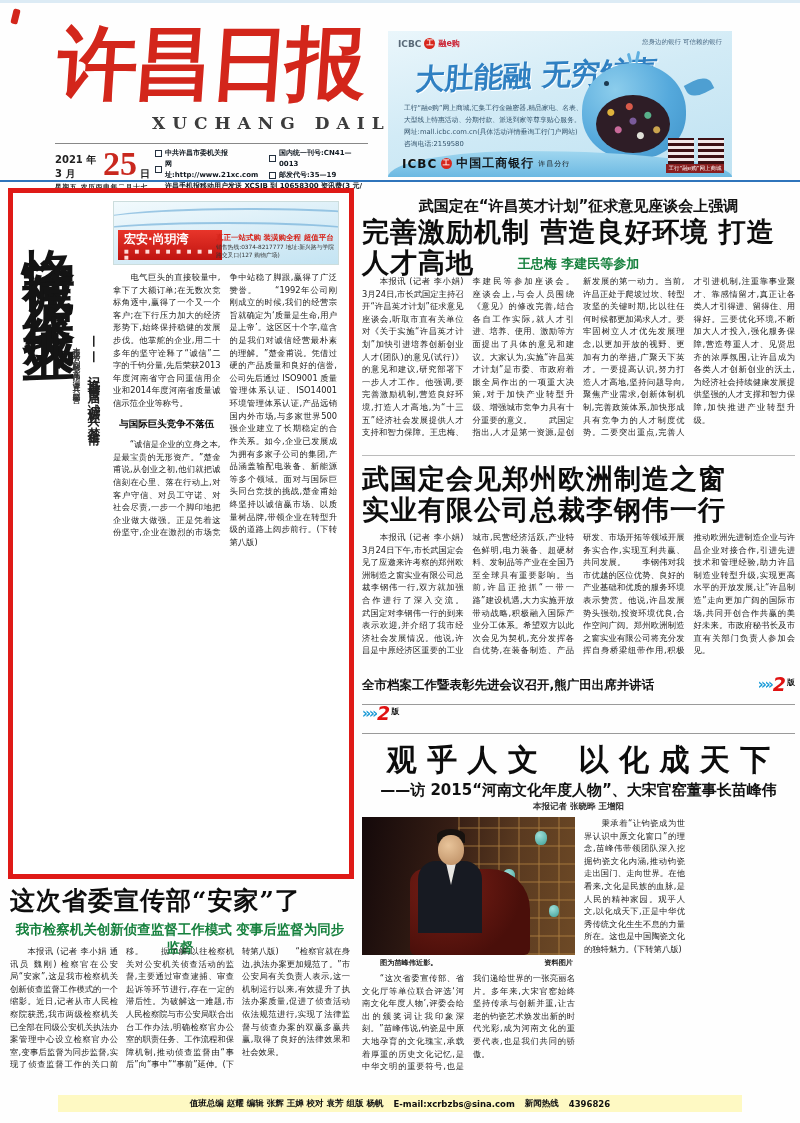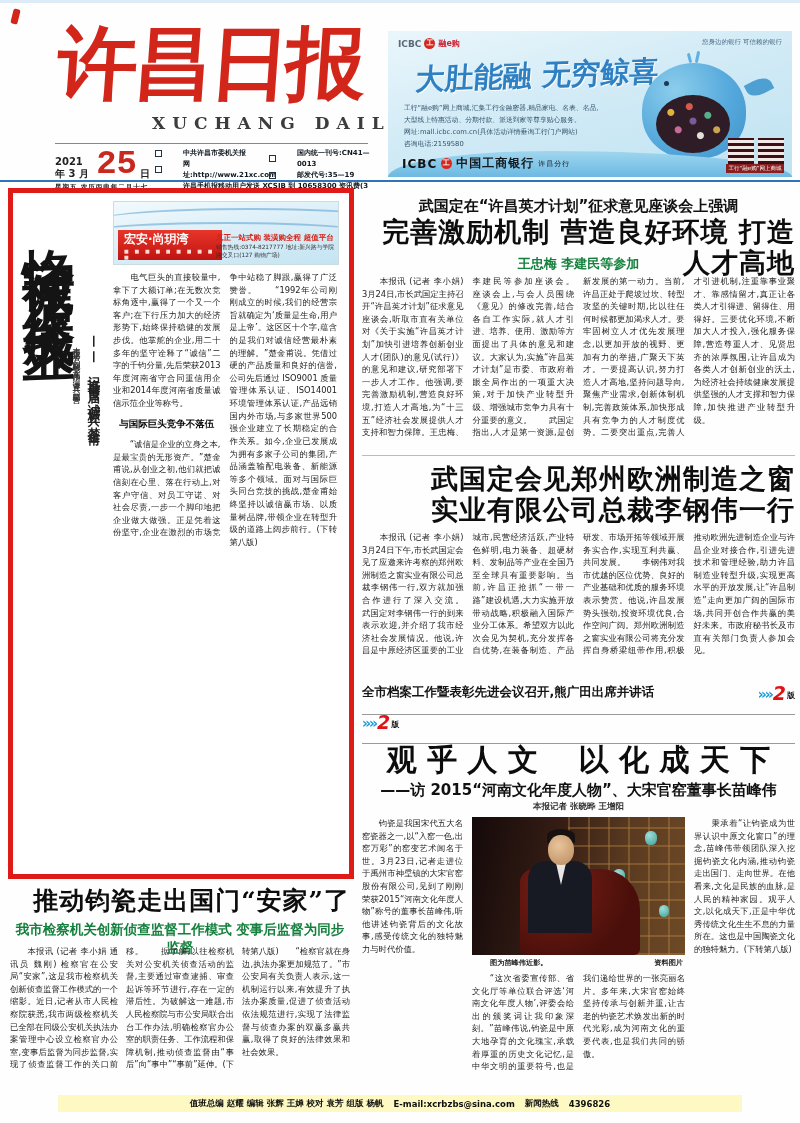--- a/index.html
+++ b/index.html
@@ -5,23 +5,23 @@
   html,body{margin:0;padding:0;background:#e7eef5;}
   .sheet{position:relative;width:800px;height:1123px;background:#fefefe;margin:0 auto;
          overflow:hidden;font-family:"DejaVu Sans",sans-serif;color:#1b1b1b;border-top:3px solid #dcebf5;border-bottom:6px solid #dcebf5;}
   .abs{position:absolute;}
   
   .mast-title{font-family:"DejaVu Serif",serif;font-weight:bold;color:#d3261b;font-size:80px;
               letter-spacing:-4px;transform:skewX(-4deg);line-height:1;white-space:nowrap;}
   .mast-en{font-family:"DejaVu Serif",serif;font-weight:bold;color:#3c3c3c;font-size:17px;letter-spacing:7px;}
   .mast-rule{border-top:1px solid #888;}
   .date-l1{font-size:10px;font-weight:bold;color:#222;}
-  .date-day{font-family:Liberation Mono, monospace;color:#c9281e;font-size:34px;font-weight:bold;line-height:1;}
+  .date-day{font-family:Liberation Serif, serif;color:#c9281e;font-size:34px;font-weight:bold;line-height:1;}
   .date-l2{font-size:6.5px;font-weight:bold;color:#222;letter-spacing:1px;}
-  .info-item{font-size:7px;font-weight:bold;color:#101820;display:flex;align-items:center;gap:21px;line-height:1.55;}
+  .info-item{font-size:7px;font-weight:bold;color:#101820;display:flex;align-items:center;gap:3px;line-height:1.55;}
   .sq{width:5px;height:5px;border:1px solid #23303f;display:inline-block;flex:0 0 auto;}
   
   .ad{background:linear-gradient(165deg,#eaf6fb 0%,#d2ebf6 45%,#bfe2f2 100%);overflow:hidden;}
   .ad-tag{font-size:6.5px;color:#4a6a85;}
   .ad-head{font-size:29px;font-weight:bold;color:#2f80c2;transform:skewX(-6deg) rotate(-2deg);
            text-shadow:1px 1px 0 #fff;white-space:nowrap;font-family:"DejaVu Serif",serif;}
   .ad-body{font-size:6.8px;color:#33536b;line-height:1.75;}
   .icbc-dot{width:11px;height:11px;border-radius:50%;background:#d7271d;color:#fff;font-size:7px;line-height:11px;
             text-align:center;display:inline-block;font-weight:bold;}
   .ad-foot{font-size:12px;font-weight:bold;color:#14181c;letter-spacing:1px;display:flex;align-items:center;gap:4px;}
@@ -59,26 +59,26 @@
   .banner-dots{font-size:5px;letter-spacing:2px;color:#ffd9d6;}
   .banner-r1{font-size:7.5px;font-weight:bold;color:#d6251c;}
   .banner-r2{font-size:5.8px;color:#333;line-height:1.5;}
   
   .cols{column-gap:9px;font-size:8.3px;line-height:1.52;text-align:justify;color:#1d1d1d;overflow:hidden;}
   .c2{column-count:2}.c3{column-count:3}.c4{column-count:4}
   .colblock{font-size:8.3px;line-height:1.52;text-align:justify;color:#1d1d1d;overflow:hidden;}
   .boxsubhead{font-weight:bold;text-align:center;font-size:9.5px;margin:7px 0;break-inside:avoid;color:#000;}
   
   .kicker{font-size:15px;font-weight:bold;text-align:center;color:#111;}
-  .head-xl{font-family:"DejaVu Serif",serif;font-size:27px;font-weight:bold;text-align:right;color:#0d0d0d;letter-spacing:1px;line-height:1.15;}
+  .head-xl{font-family:"DejaVu Serif",serif;font-size:27px;font-weight:bold;text-align:left;color:#0d0d0d;letter-spacing:1px;line-height:1.15;}
   .deck{font-size:13px;font-weight:bold;text-align:center;color:#15803d;}
   .byline{font-size:8.5px;font-weight:bold;text-align:center;color:#333;}
   .grey-rule{border-top:1px solid #bbb;}
   
-  .teaser{display:flex;align-items:flex-end;border-bottom:1px solid #9a9a9a;padding-bottom:13px;}
+  .teaser{display:flex;align-items:flex-start;border-bottom:1px solid #9a9a9a;padding-bottom:3px;}
   .teaser-text{flex:1;font-size:12.5px;font-weight:bold;color:#141414;}
   .teaser-arrows{color:#1b9bd7;font-size:14px;font-weight:bold;letter-spacing:-2px;line-height:1;}
   .teaser-page{color:#e01212;font-size:19px;font-weight:bold;font-style:italic;line-height:.8;margin:0 1px;}
   .teaser-suffix{color:#111;font-size:8px;font-weight:bold;}
   
   .cult-head{font-family:"DejaVu Serif",serif;font-size:30px;font-weight:bold;text-align:center;color:#0c0c0c;line-height:1;}
   .cult-sub{font-size:15px;font-weight:bold;text-align:center;color:#111;}
   .photo{position:relative;width:100%;height:138px;overflow:hidden;
          background:linear-gradient(100deg,#14090a 0%,#351d14 38%,#5a3a20 68%,#6e4a26 100%);}
   .lattice{position:absolute;right:0;top:0;width:55%;height:100%;opacity:.8;background:
@@ -140,21 +140,21 @@
             <span>邮发代号:35—19</span>
           </div>
       </div>
     </div>
     <div class="info-item">
         <span class="sq"></span>
         <span>许昌手机报移动用户发送 XCSJB 到 10658300 资讯费(3 元/月)</span>
       </div>
   </div>
 
-  <div class="abs ad" style="left:388px;top:28px;width:404px;height:146px;">
+  <div class="abs ad" style="left:388px;top:28px;width:344px;height:146px;">
     <div class="abs" style="left:10px;top:7px;display:flex;align-items:center;gap:3px;">
       <span style="font-size:9px;font-weight:bold;color:#5a6a78;">ICBC</span>
       <span class="icbc-dot">工</span>
       <span style="font-size:8px;font-weight:bold;color:#c23;">融e购</span>
     </div>
     <div class="abs ad-tag" style="right:10px;top:7px;">您身边的银行  可信赖的银行</div>
     <div class="abs ad-head" style="left:28px;top:25px;">大肚能融 无穷鲸喜</div>
 
     <div class="abs ad-body" style="left:16px;top:72px;width:225px;">
       <div>工行“融e购”网上商城,汇集工行金融密器,精品家电、名表、名品,</div>
@@ -235,21 +235,20 @@
     <span class="teaser-arrows">»»</span>
     <span class="teaser-page">2</span>
     <span class="teaser-suffix">版</span>
   </div>
 
   <div class="abs cult-head" style="left:362px;top:742px;width:433px;">观 乎 人 文　 以 化 成 天 下</div>
   <div class="abs cult-sub" style="left:362px;top:778px;width:433px;">——访 2015“河南文化年度人物”、大宋官窑董事长苗峰伟</div>
   <div class="abs byline" style="left:362px;top:798px;width:433px;">本报记者 张晓晔 王增阳</div>
 
   <div class="abs" style="left:362px;top:814px;width:433px;height:271px;display:flex;gap:9px;">
-    <div class="colblock" style="width:101px;height:271px;">　　钧瓷是我国宋代五大名窑瓷器之一,以“入窑一色,出窑万彩”的窑变艺术闻名于世。3月23日,记者走进位于禹州市神垕镇的大宋官窑股份有限公司,见到了刚刚荣获2015“河南文化年度人物”称号的董事长苗峰伟,听他讲述钧瓷背后的文化故事,感受传统文化的独特魅力与时代价值。</div>
     <div style="width:213px;">
       <div class="photo">
         <div class="lattice"></div>
         <div class="pot1" style="right:28px;top:14px;"></div>
         <div class="pot1" style="right:60px;top:52px;"></div>
         <div class="pot1" style="right:16px;top:88px;width:10px;height:12px;"></div>
         <div class="chair"></div>
         <div class="suit"></div>
         <div class="shirt"></div>
         <div class="hair"></div>
@@ -257,21 +256,21 @@
       </div>
       <div class="caption" style="margin:3px 2px 4px 18px;">
         <span>图为苗峰伟近影。</span>
         <span>资料图片</span>
       </div>
       <div class="cols c2" style="height:108px;">　　“这次省委宣传部、省文化厅等单位联合评选‘河南文化年度人物’,评委会给出的颁奖词让我印象深刻。”苗峰伟说,钧瓷是中原大地孕育的文化瑰宝,承载着厚重的历史文化记忆,是中华文明的重要符号,也是我们递给世界的一张亮丽名片。多年来,大宋官窑始终坚持传承与创新并重,让古老的钧瓷艺术焕发出新的时代光彩,成为河南文化的重要代表,也是我们共同的骄傲。</div>
     </div>
     <div class="colblock" style="width:101px;height:271px;">　　秉承着“让钧瓷成为世界认识中原文化窗口”的理念,苗峰伟带领团队深入挖掘钧瓷文化内涵,推动钧瓷走出国门、走向世界。在他看来,文化是民族的血脉,是人民的精神家园。观乎人文,以化成天下,正是中华优秀传统文化生生不息的力量所在。这也是中国陶瓷文化的独特魅力。(下转第八版)</div>
   </div>
 
-  <div class="abs head-xl" style="left:10px;top:884px;width:340px;font-size:25px;">推动钧瓷走出国门“安家”了</div>
+  <div class="abs head-xl" style="left:10px;top:884px;width:340px;font-size:25px;">这次省委宣传部“安家”了</div>
   <div class="abs deck" style="left:10px;top:918px;width:340px;font-size:13.5px;">我市检察机关创新侦查监督工作模式 变事后监督为同步监督</div>
   <div class="abs cols c3" style="left:10px;top:942px;width:340px;height:140px;column-gap:8px;">　　本报讯 (记者 李小娟 通讯员 魏刚) 检察官在公安局“安家”,这是我市检察机关创新侦查监督工作模式的一个缩影。近日,记者从市人民检察院获悉,我市两级检察机关已全部在同级公安机关执法办案管理中心设立检察官办公室,变事后监督为同步监督,实现了侦查监督工作的关口前移。　　据了解,以往检察机关对公安机关侦查活动的监督,主要通过审查逮捕、审查起诉等环节进行,存在一定的滞后性。为破解这一难题,市人民检察院与市公安局联合出台工作办法,明确检察官办公室的职责任务、工作流程和保障机制,推动侦查监督由“事后”向“事中”“事前”延伸。(下转第八版)　　“检察官就在身边,执法办案更加规范了。”市公安局有关负责人表示,这一机制运行以来,有效提升了执法办案质量,促进了侦查活动依法规范进行,实现了法律监督与侦查办案的双赢多赢共赢,取得了良好的法律效果和社会效果。</div>
 
   <div class="abs footbar" style="left:58px;top:1092px;width:684px;height:17px;">
     <span>值班总编 赵耀  编辑 张辉 王婵  校对 袁芳  组版 杨帆</span>
     <span>E-mail:xcrbzbs@sina.com</span>
     <span>新闻热线</span>
     <span>4396826</span>
   </div>
 

